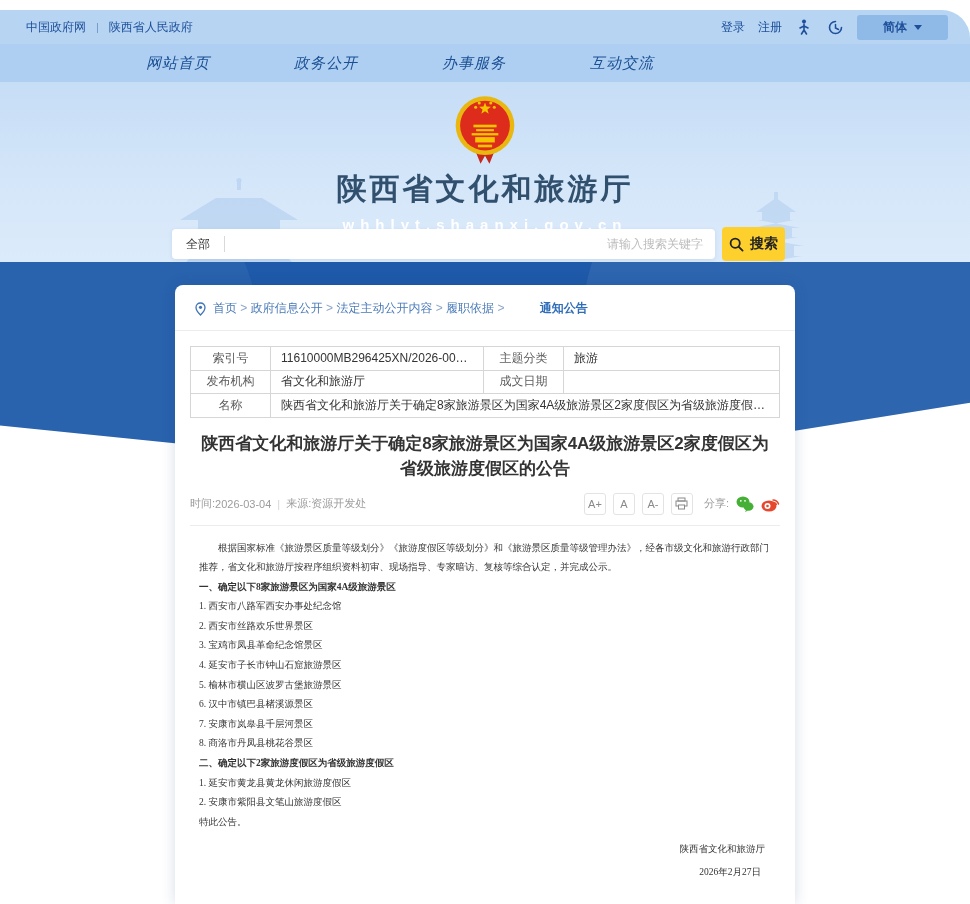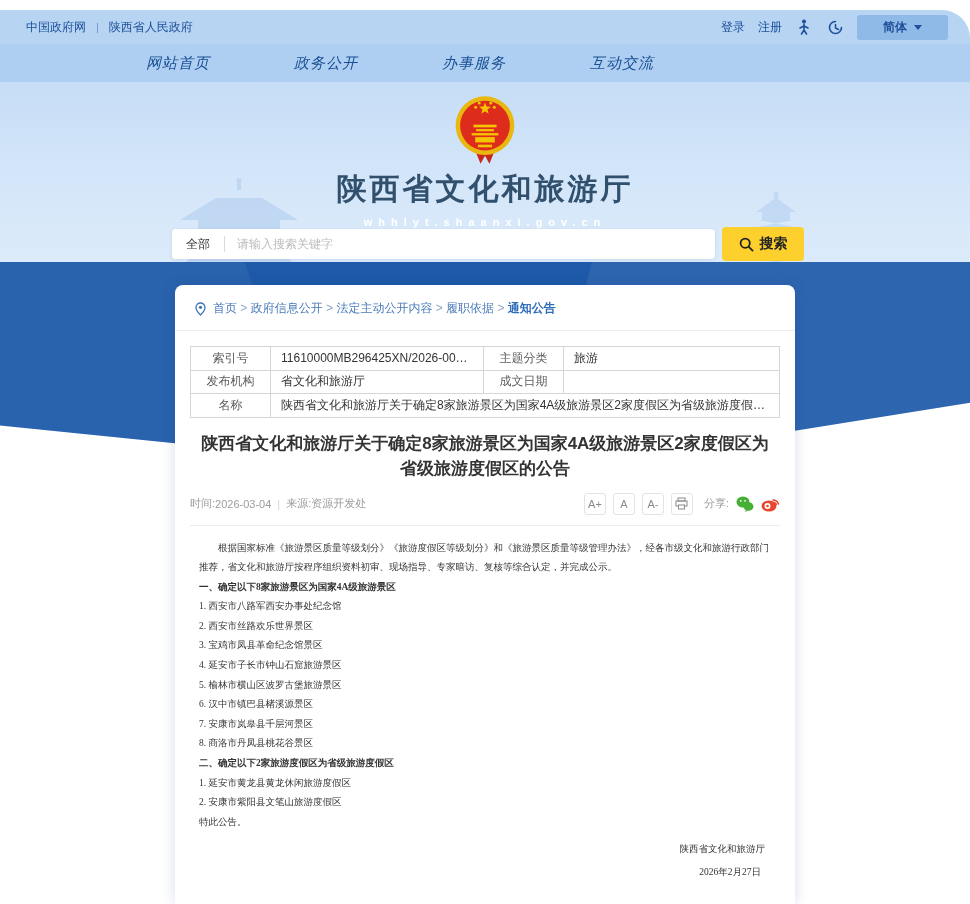--- a/index.html
+++ b/index.html
@@ -44,36 +44,36 @@
     display:flex; flex-direction:column; align-items:center; padding-top:13px;
   }
   .silhouette{ position:absolute; opacity:.5; pointer-events:none; }
   .sil-left{ left:146px; top:96px; }
   .sil-right{ left:698px; top:110px; opacity:.45; }
   .emblem{ width:64px; height:70px; }
   .site-title{
     margin-top:4px; font-size:30px; font-weight:bold; color:#31506e; letter-spacing:3px;
   }
   .site-url{
-    margin-top:6px; font-size:11px; font-weight:bold; color:#ffffff; letter-spacing:6px;
+    margin-top:6px; font-size:15px; font-weight:bold; color:#ffffff; letter-spacing:6px;
   }
   .searchbar{ position:absolute; left:0; top:145px; width:100%; height:36px; }
   .search-input{
     position:absolute; left:172px; top:2px; width:543px; height:30px; background:#fff;
     border-radius:4px; display:flex; align-items:center; box-shadow:0 1px 4px rgba(40,80,140,.12);
   }
   .scope{ font-size:12px; color:#333; padding:0 14px; cursor:pointer; }
   .vsep{ width:1px; height:16px; background:#d9d9d9; }
   .search-input input{
     flex:1; border:none; outline:none; font-size:12px; color:#333; padding:0 12px;
-    font-family:inherit; background:transparent;
+    font-family:inherit; background:transparent;text-align:right;
   }
   .search-input input::placeholder{ color:#bcbcbc; }
   .search-btn{
-    position:absolute; left:722px; top:0; width:82px; height:34px; border:none;
+    position:absolute; left:722px; top:0; width:63px; height:34px; border:none;
     background:#fdd02e; border-radius:4px; cursor:pointer; display:flex;
     align-items:center; justify-content:center; gap:6px; font-family:inherit;
   }
   .search-btn span{ font-size:14px; font-weight:bold; color:#222; }
 
   
   .blueband{
     height:215px; background:#1e5aa9; position:relative; overflow:hidden;
     clip-path:polygon(0 0,100% 0,100% 65.5%,52% 100%,0 76%);
   }
@@ -91,21 +91,21 @@
     position:absolute; left:175px; top:275px; width:620px; bottom:0;
     background:#fff; border-radius:8px 8px 0 0; overflow:hidden;
     box-shadow:0 0 14px rgba(20,60,120,.18);
   }
   .bc{
     padding:15px 20px 13px; border-bottom:1px solid #ededed;
     font-size:12px; color:#4a7ab8; display:flex; align-items:center; gap:7px;
   }
   .crumb{ color:#4a7ab8; text-decoration:none; cursor:pointer; }
   .crumb:not(.current)::after{ content:" > "; color:#8aa6c9; font-weight:normal; }
-  .crumb.current{ color:#2f6db8; font-weight:bold; }
+  .crumb.current{ color:#2f6db8; font-weight:bold;margin-left:32px; }
 
   .doc-table{
     width:590px; margin:15px 15px 0; border-collapse:collapse; table-layout:fixed;
     font-size:12px;
   }
   .doc-table td{
     border:1px solid #d6d6d6; height:23.5px; padding:2px 10px; color:#333;
     overflow:hidden; white-space:nowrap; text-overflow:ellipsis;
   }
   .doc-table td.lbl{ width:80px; text-align:center; color:#5c5c5c; padding:2px 4px; }

